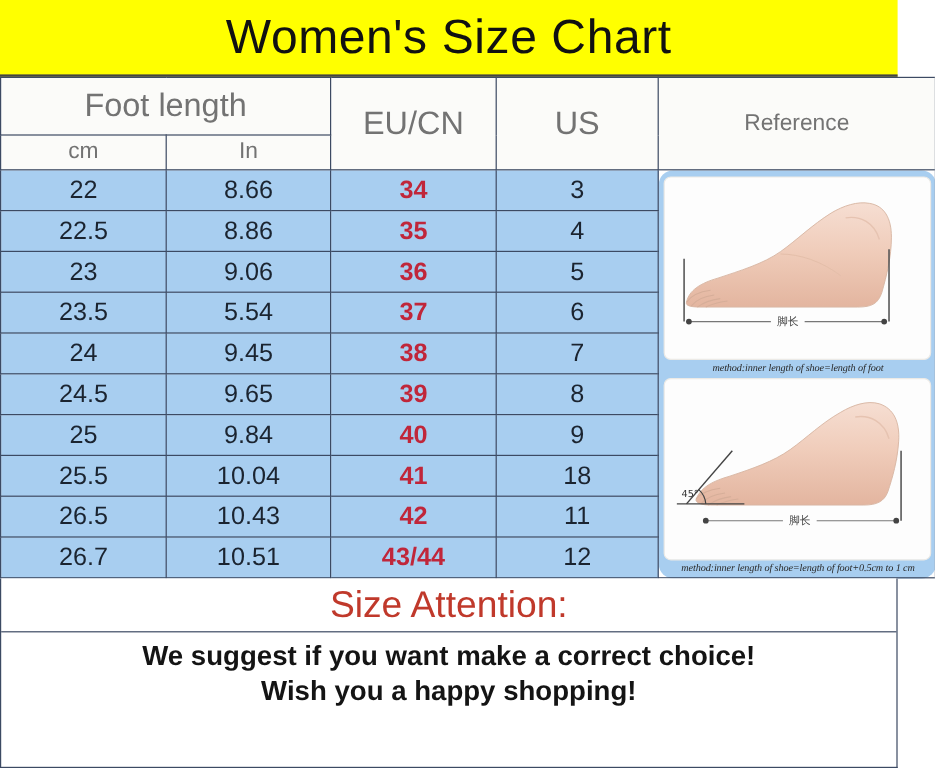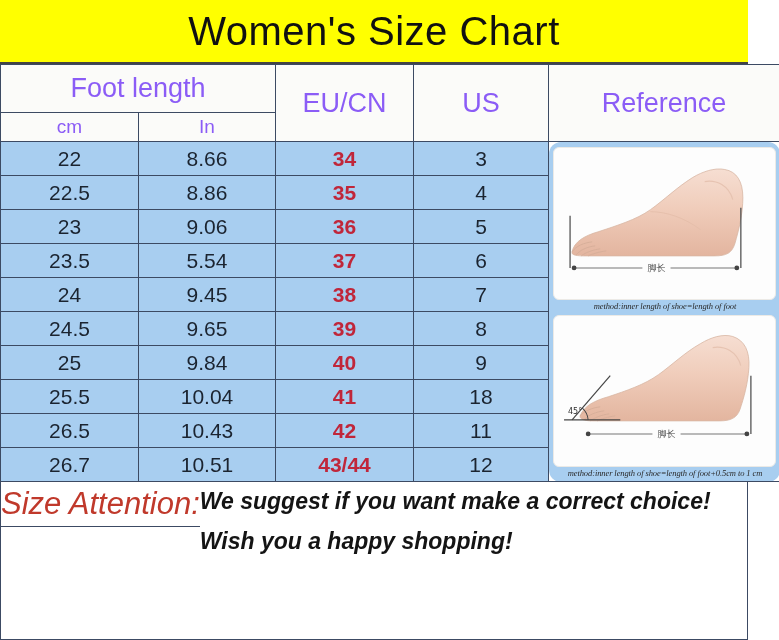--- a/index.html
+++ b/index.html
@@ -55,37 +55,37 @@
   }
   .col-cm    { width: 138px; }
   .col-in    { width: 137px; }
   .col-eu    { width: 138px; }
   .col-us    { width: 135px; }
   .col-ref   { width: 231px; }
 
   .hdr {
     background: #fbfbf9;
     font-weight: 400;
-    color: #8b5cf6;
+    color: #737373;
   }
   .hdr-group {
     font-size: 27px;
     height: 47px;
   }
   .hdr-sub {
     font-size: 19px;
     height: 28px;
     background: #fbfbf9;
   }
   .hdr-tall {
     font-size: 27px;
     height: 75px;
   }
   .hdr-ref {
-    font-size: 27px;
+    font-size: 19px;
   }
 
   .data-row td {
     background: #a8cef0;
     height: 33px;
     font-size: 21px;
     color: #1b2430;
   }
   .data-row td.eu-cell {
     color: #c0263a;
@@ -130,48 +130,47 @@
     padding: 1px 2px 1px 3px;
     white-space: nowrap;
     letter-spacing: -0.1px;
     font-style: italic;
   }
 
   
   .notes {
     flex: 1 1 auto;
     display: flex;
-    flex-direction: row;
+    flex-direction: column;
     border-left: 1px solid #3c4a63;
     border-right: 1px solid #3c4a63;
     border-bottom: 1px solid #3c4a63;
     box-sizing: border-box;
     background: #ffffff;
-    font-style: italic;
   }
   .attention-row {
     height: 44px;
     border-bottom: 1px solid #3c4a63;
     display: flex;
     align-items: center;
     justify-content: center;
   }
   .attention-text {
     font-size: 31px;
     color: #c0392b;
     font-weight: 400;
   }
   .note-lines {
     flex: 1 1 auto;
     display: flex;
     flex-direction: column;
-    align-items: flex-start;
+    align-items: center;
     justify-content: flex-start;
     padding-top: 7px;
-    gap: 14px;
+    gap: 3px;
   }
   .note-line {
     font-size: 23px;
     font-weight: bold;
     color: #141414;
     text-align: center;
     line-height: 1.12;
   }
 </style>
 </head>

